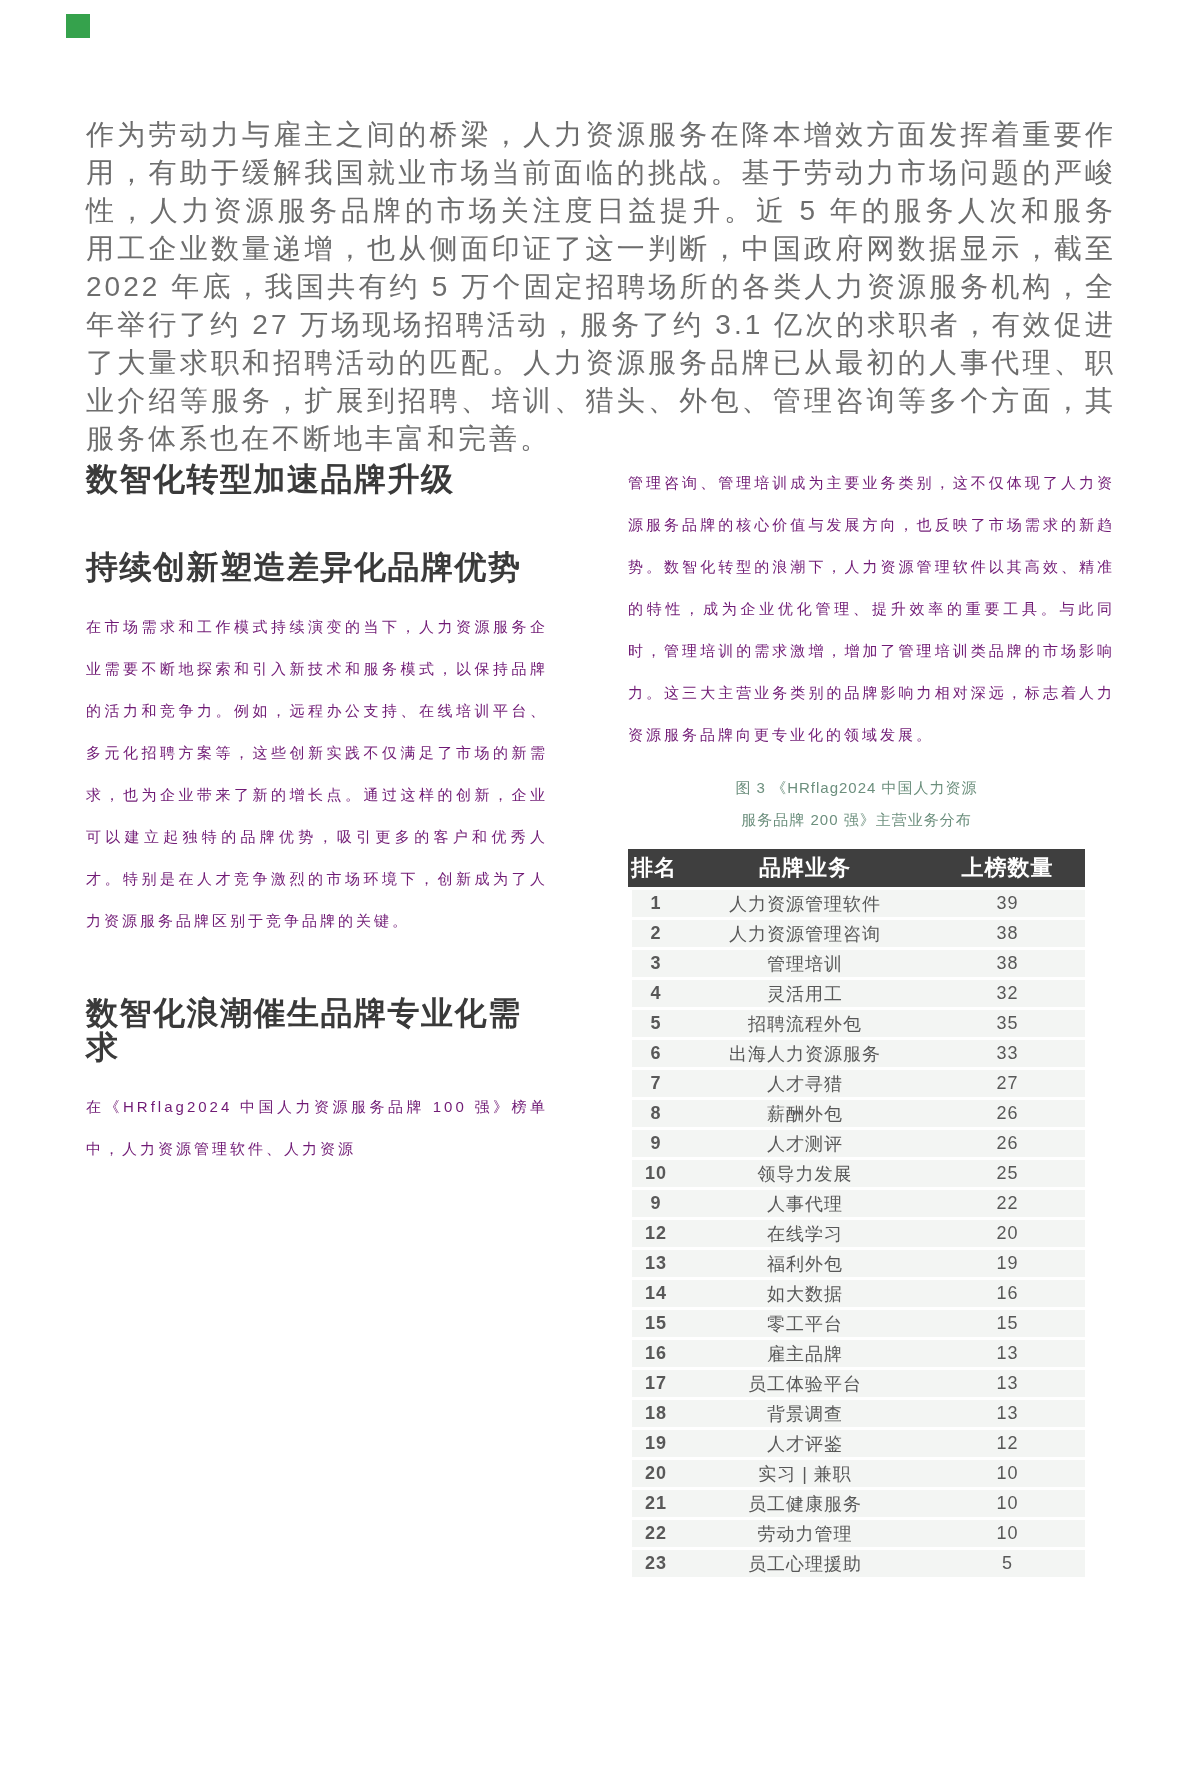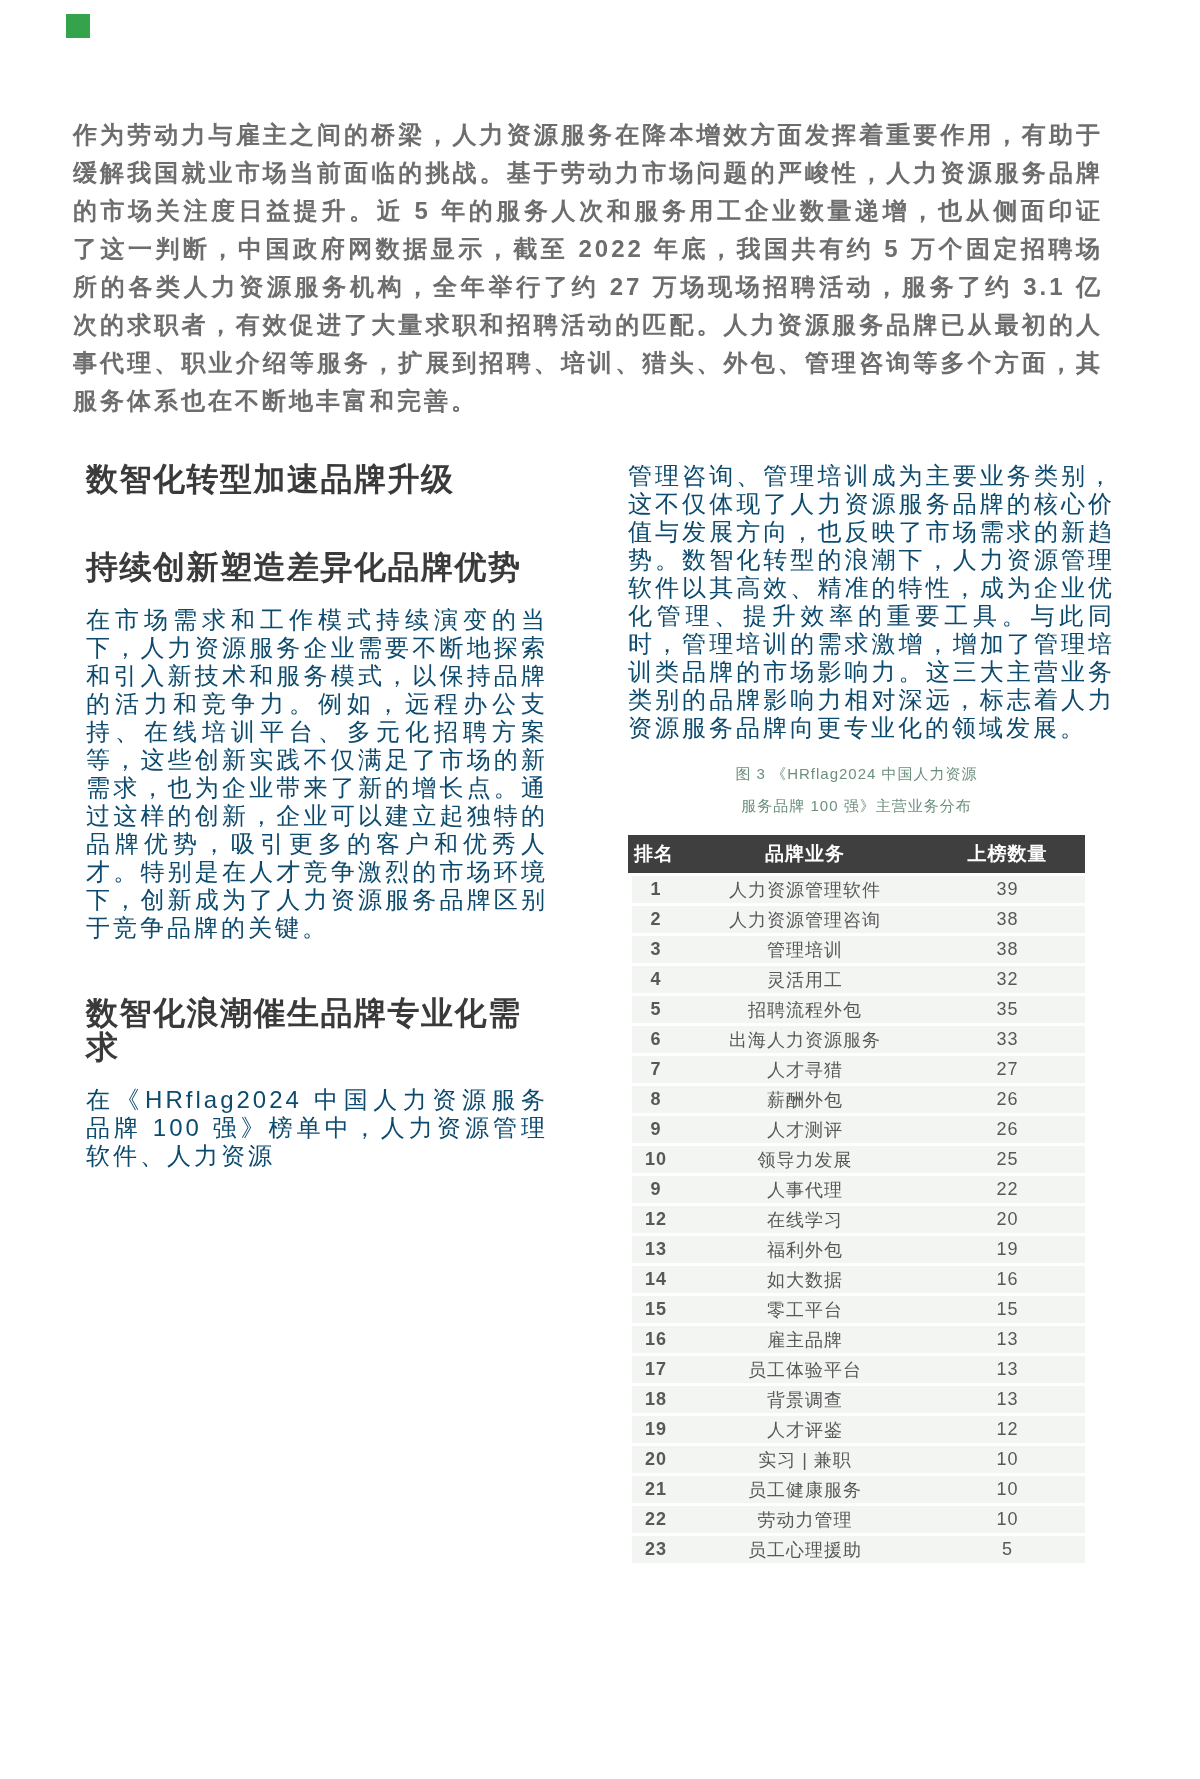--- a/index.html
+++ b/index.html
@@ -8,53 +8,53 @@
     background: #ffffff;
     font-family: "Liberation Sans", sans-serif;
     position: relative;
     overflow: hidden;
   }
   .corner-square {
     position: absolute; left: 66px; top: 14px;
     width: 24px; height: 24px; background: #35a24c;
   }
   .intro {
-    position: absolute; left: 73px; top: 116px; width: 1030px;
-    font-size: 24px; line-height: 38px; letter-spacing: 3px;
-    color: #6d6d6d; text-align: justify; margin: 0; font-weight: bold;
+    position: absolute; left: 86px; top: 116px; width: 1030px;
+    font-size: 28px; line-height: 38px; letter-spacing: 3px;
+    color: #6d6d6d; text-align: justify; margin: 0;
   }
   .col { position: absolute; }
   .col-left  { left: 86px;  top: 446px; width: 462px; }
   .col-right { left: 628px; top: 446px; width: 487px; }
   h2.section-heading {
     margin: 16px 0 0 0;
     font-size: 32px; line-height: 34px; letter-spacing: 1.5px;
     color: #3a3a3a; font-weight: bold;
   }
   h2.spaced { margin-top: 54px; }
   p.section-body, p.col-paragraph {
     margin: 22px 0 0 0;
-    font-size: 24px; line-height: 28px; letter-spacing: 3px;
-    color: #0c4a6e; text-align: justify;
+    font-size: 15px; line-height: 42px; letter-spacing: 3px;
+    color: #701a75; text-align: justify;
   }
   .col-right p.col-paragraph { margin-top: 16px; }
   .figure { width: 457px; margin-top: 16px; }
   .figure-caption {
     text-align: center; color: #6c8f7d;
     font-size: 15px; line-height: 32px; letter-spacing: 1px;
     margin-top: 0;
   }
   table.biz-table {
     width: 457px; margin-top: 10px;
     border-collapse: separate; border-spacing: 0 3px;
     table-layout: fixed;
   }
   table.biz-table th {
     background: #3f3f3f; color: #ffffff;
-    font-weight: bold; font-size: 19px; letter-spacing: 1px;
+    font-weight: bold; font-size: 22px; letter-spacing: 1px;
     height: 38px; text-align: center; padding: 0; margin-left: 28px;
   }
   th.th-rank  { width: 52px; }
   th.th-count { width: 155px; }
   table.biz-table td {
     height: 27px; padding: 0; text-align: center;
     font-size: 18px; letter-spacing: 1px; color: #585858;
     background: #f3f5f3;
   }
   td.rank-cell {
@@ -80,21 +80,21 @@
     <h2 class="section-heading spaced">数智化浪潮催生品牌专业化需求</h2>
     <p class="section-body">在《HRflag2024 中国人力资源服务品牌 100 强》榜单中，人力资源管理软件、人力资源</p>
   </div>
 
   <div class="col col-right">
     <p class="col-paragraph">管理咨询、管理培训成为主要业务类别，这不仅体现了人力资源服务品牌的核心价值与发展方向，也反映了市场需求的新趋势。数智化转型的浪潮下，人力资源管理软件以其高效、精准的特性，成为企业优化管理、提升效率的重要工具。与此同时，管理培训的需求激增，增加了管理培训类品牌的市场影响力。这三大主营业务类别的品牌影响力相对深远，标志着人力资源服务品牌向更专业化的领域发展。</p>
 
     <div class="figure">
       <div class="figure-caption">
         <div>图 3 《HRflag2024 中国人力资源</div>
-        <div>服务品牌 100 强》主营业务分布</div>
+        <div>服务品牌 200 强》主营业务分布</div>
       </div>
 
       <table class="biz-table">
         <thead>
           <tr>
             <th class="th-rank">排名</th>
             <th class="th-name">品牌业务</th>
             <th class="th-count">上榜数量</th>
           </tr>
         </thead>

